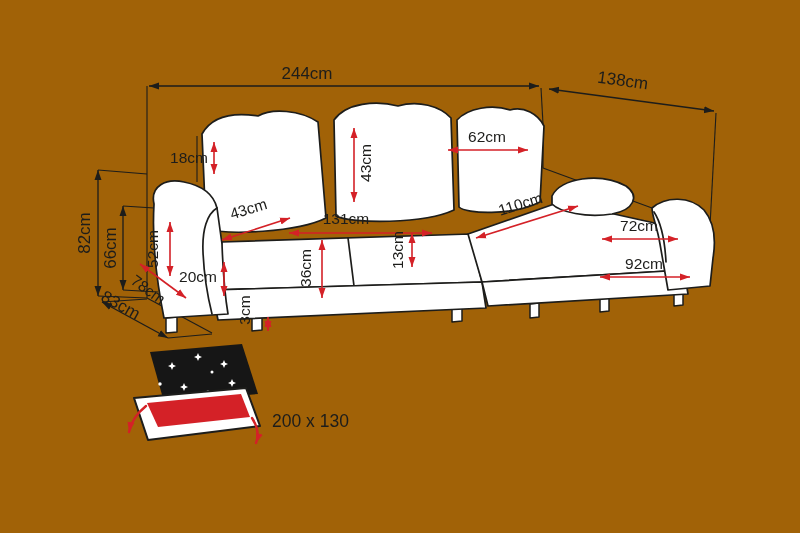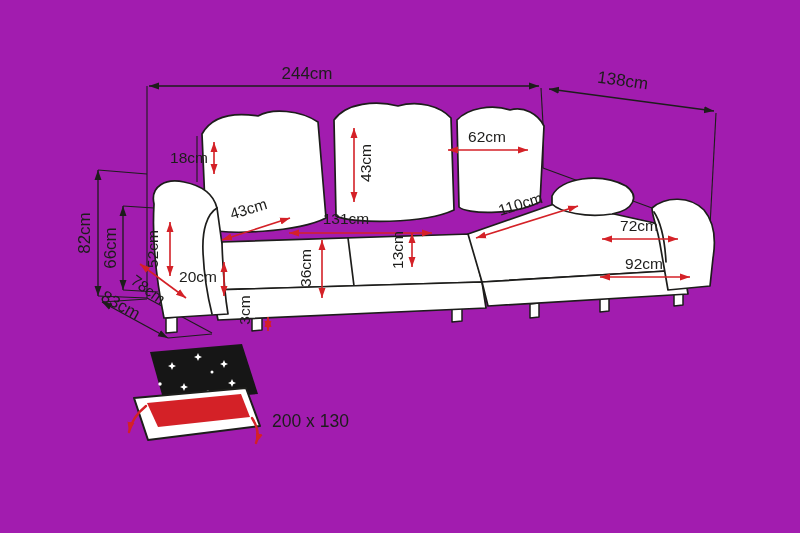--- a/index.html
+++ b/index.html
@@ -4,21 +4,21 @@
 <style>
   html, body {
     margin: 0;
     padding: 0;
     background: #ffffff;
   }
   .canvas {
     position: relative;
     width: 800px;
     height: 533px;
-    background: #a21caf;
+    background: #a16207;
     overflow: hidden;
   }
   svg { display: block; }
   .lbl {
     font-family: "Liberation Sans", sans-serif;
     font-size: 15.5px;
     fill: #1d1d1b;
   }
   .lbl-big { font-size: 17px; }
   .lbl-bed { font-size: 17.5px; }

